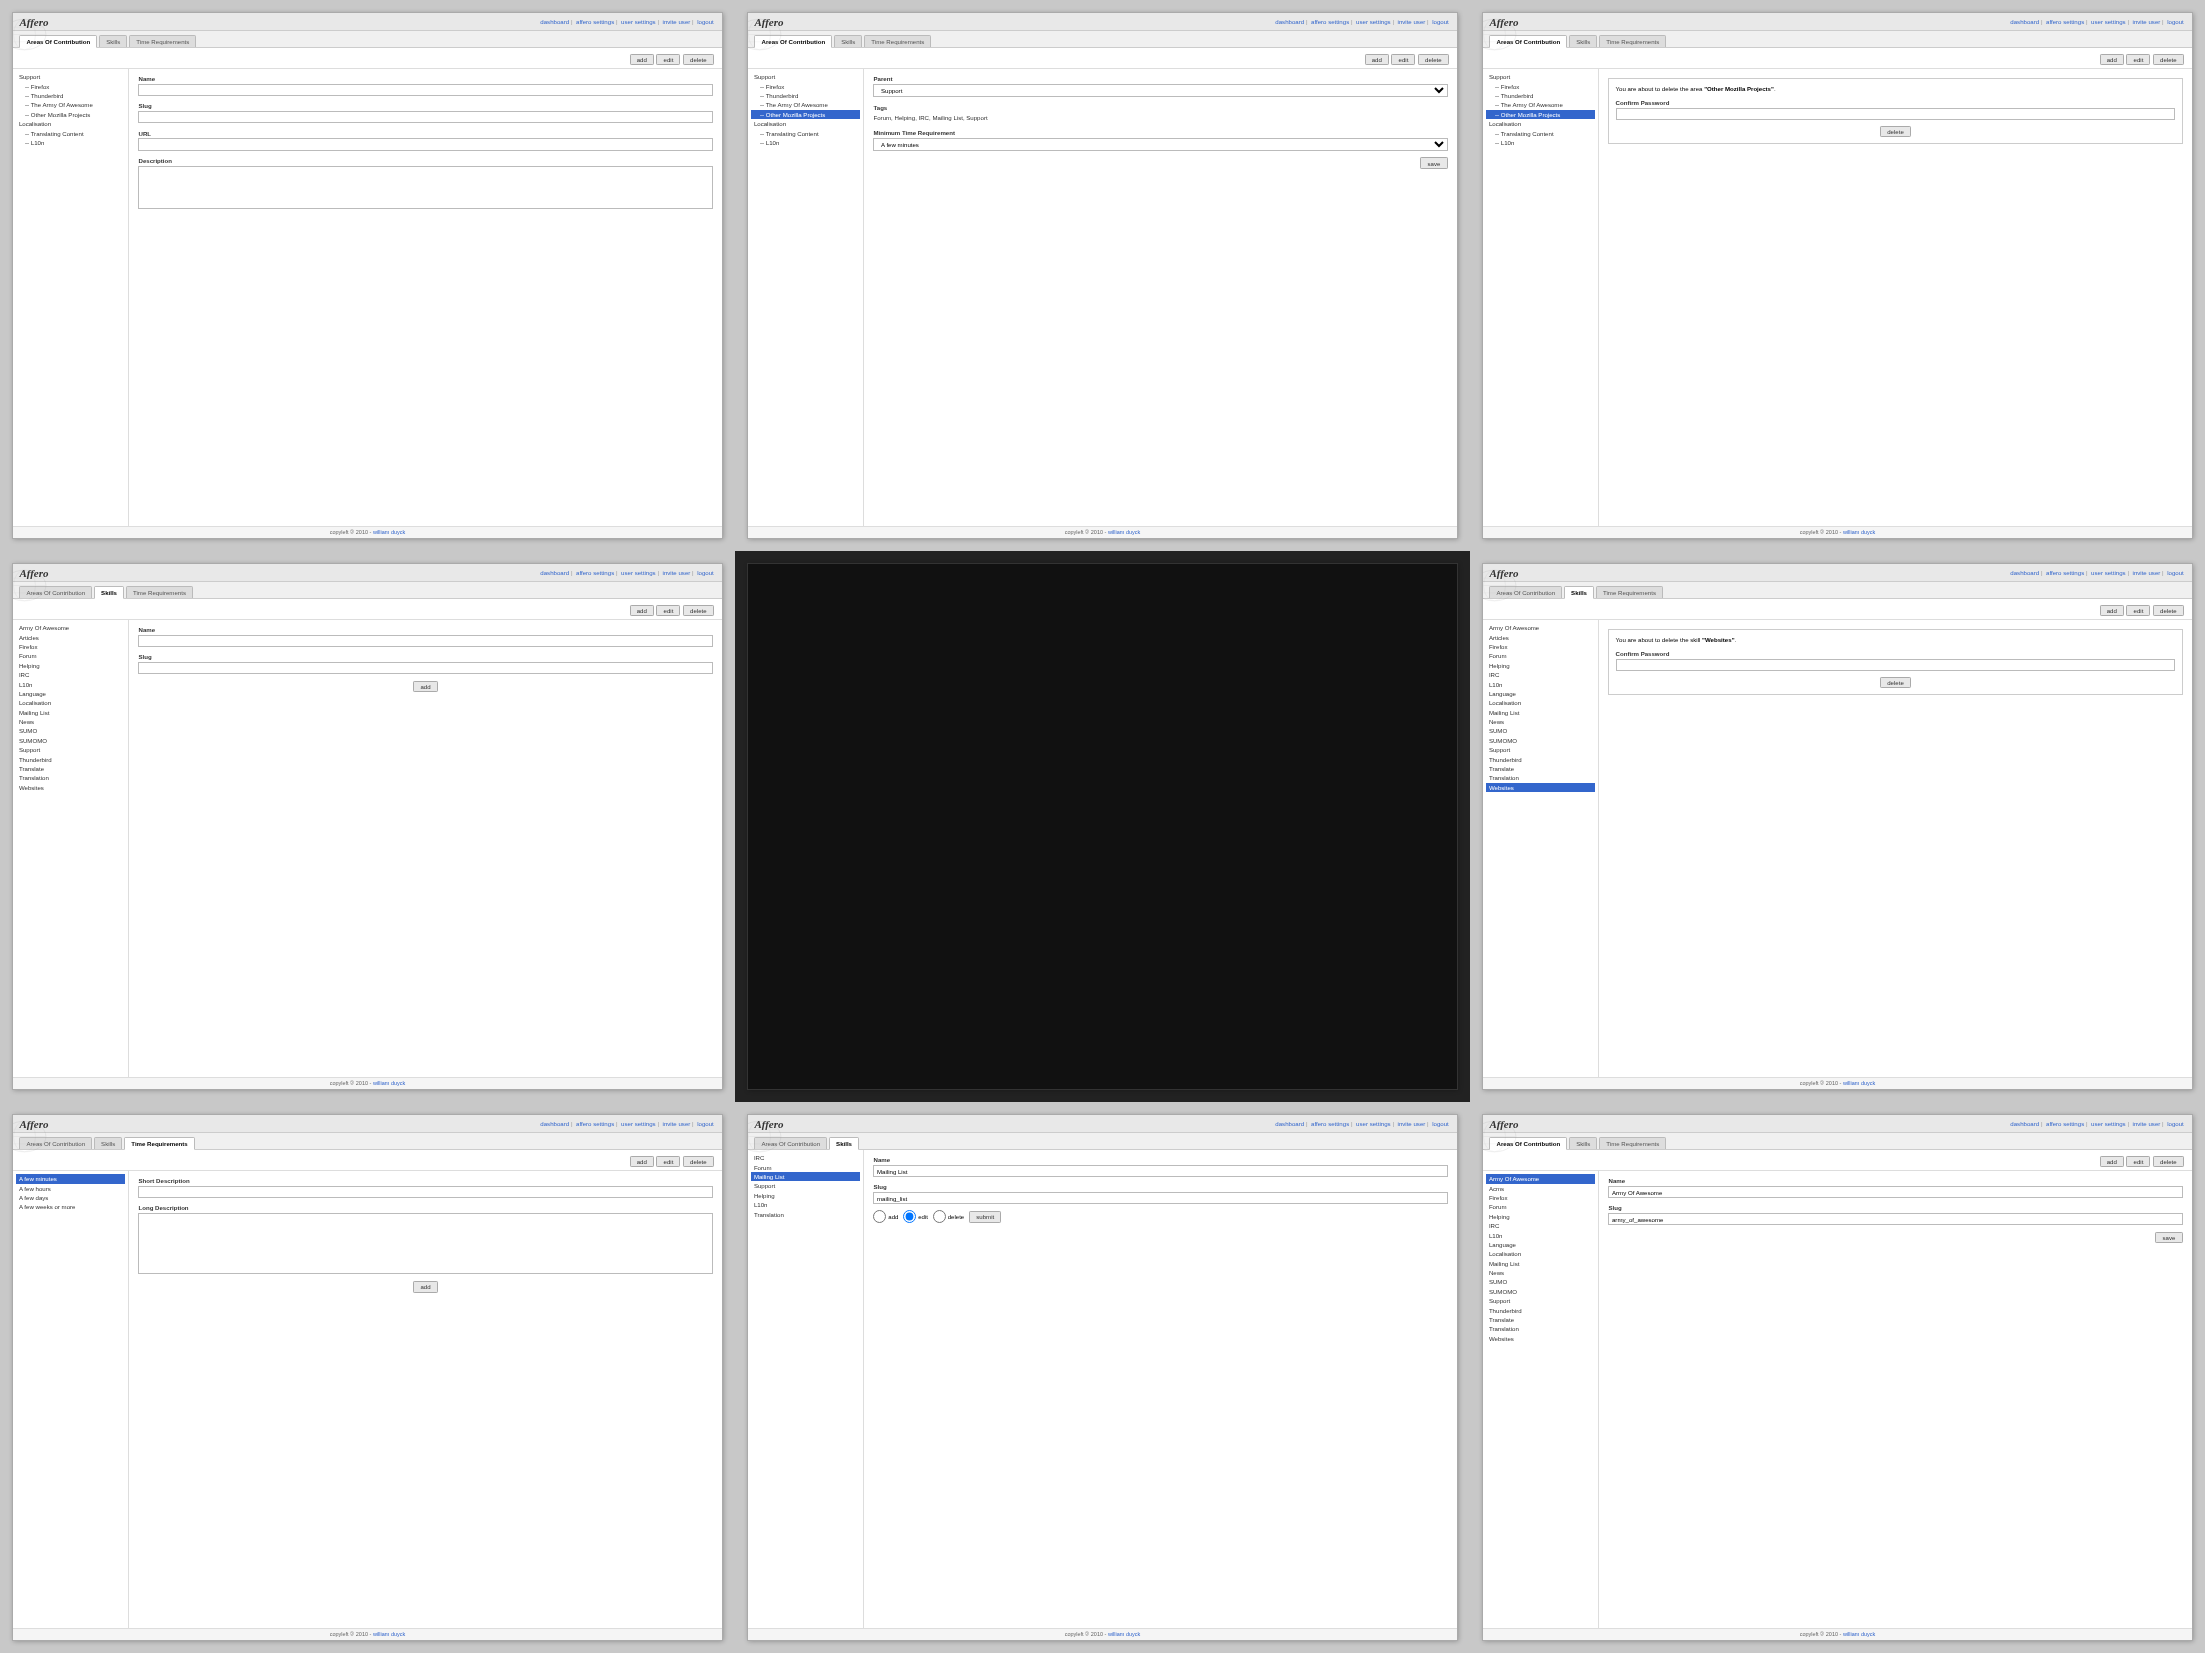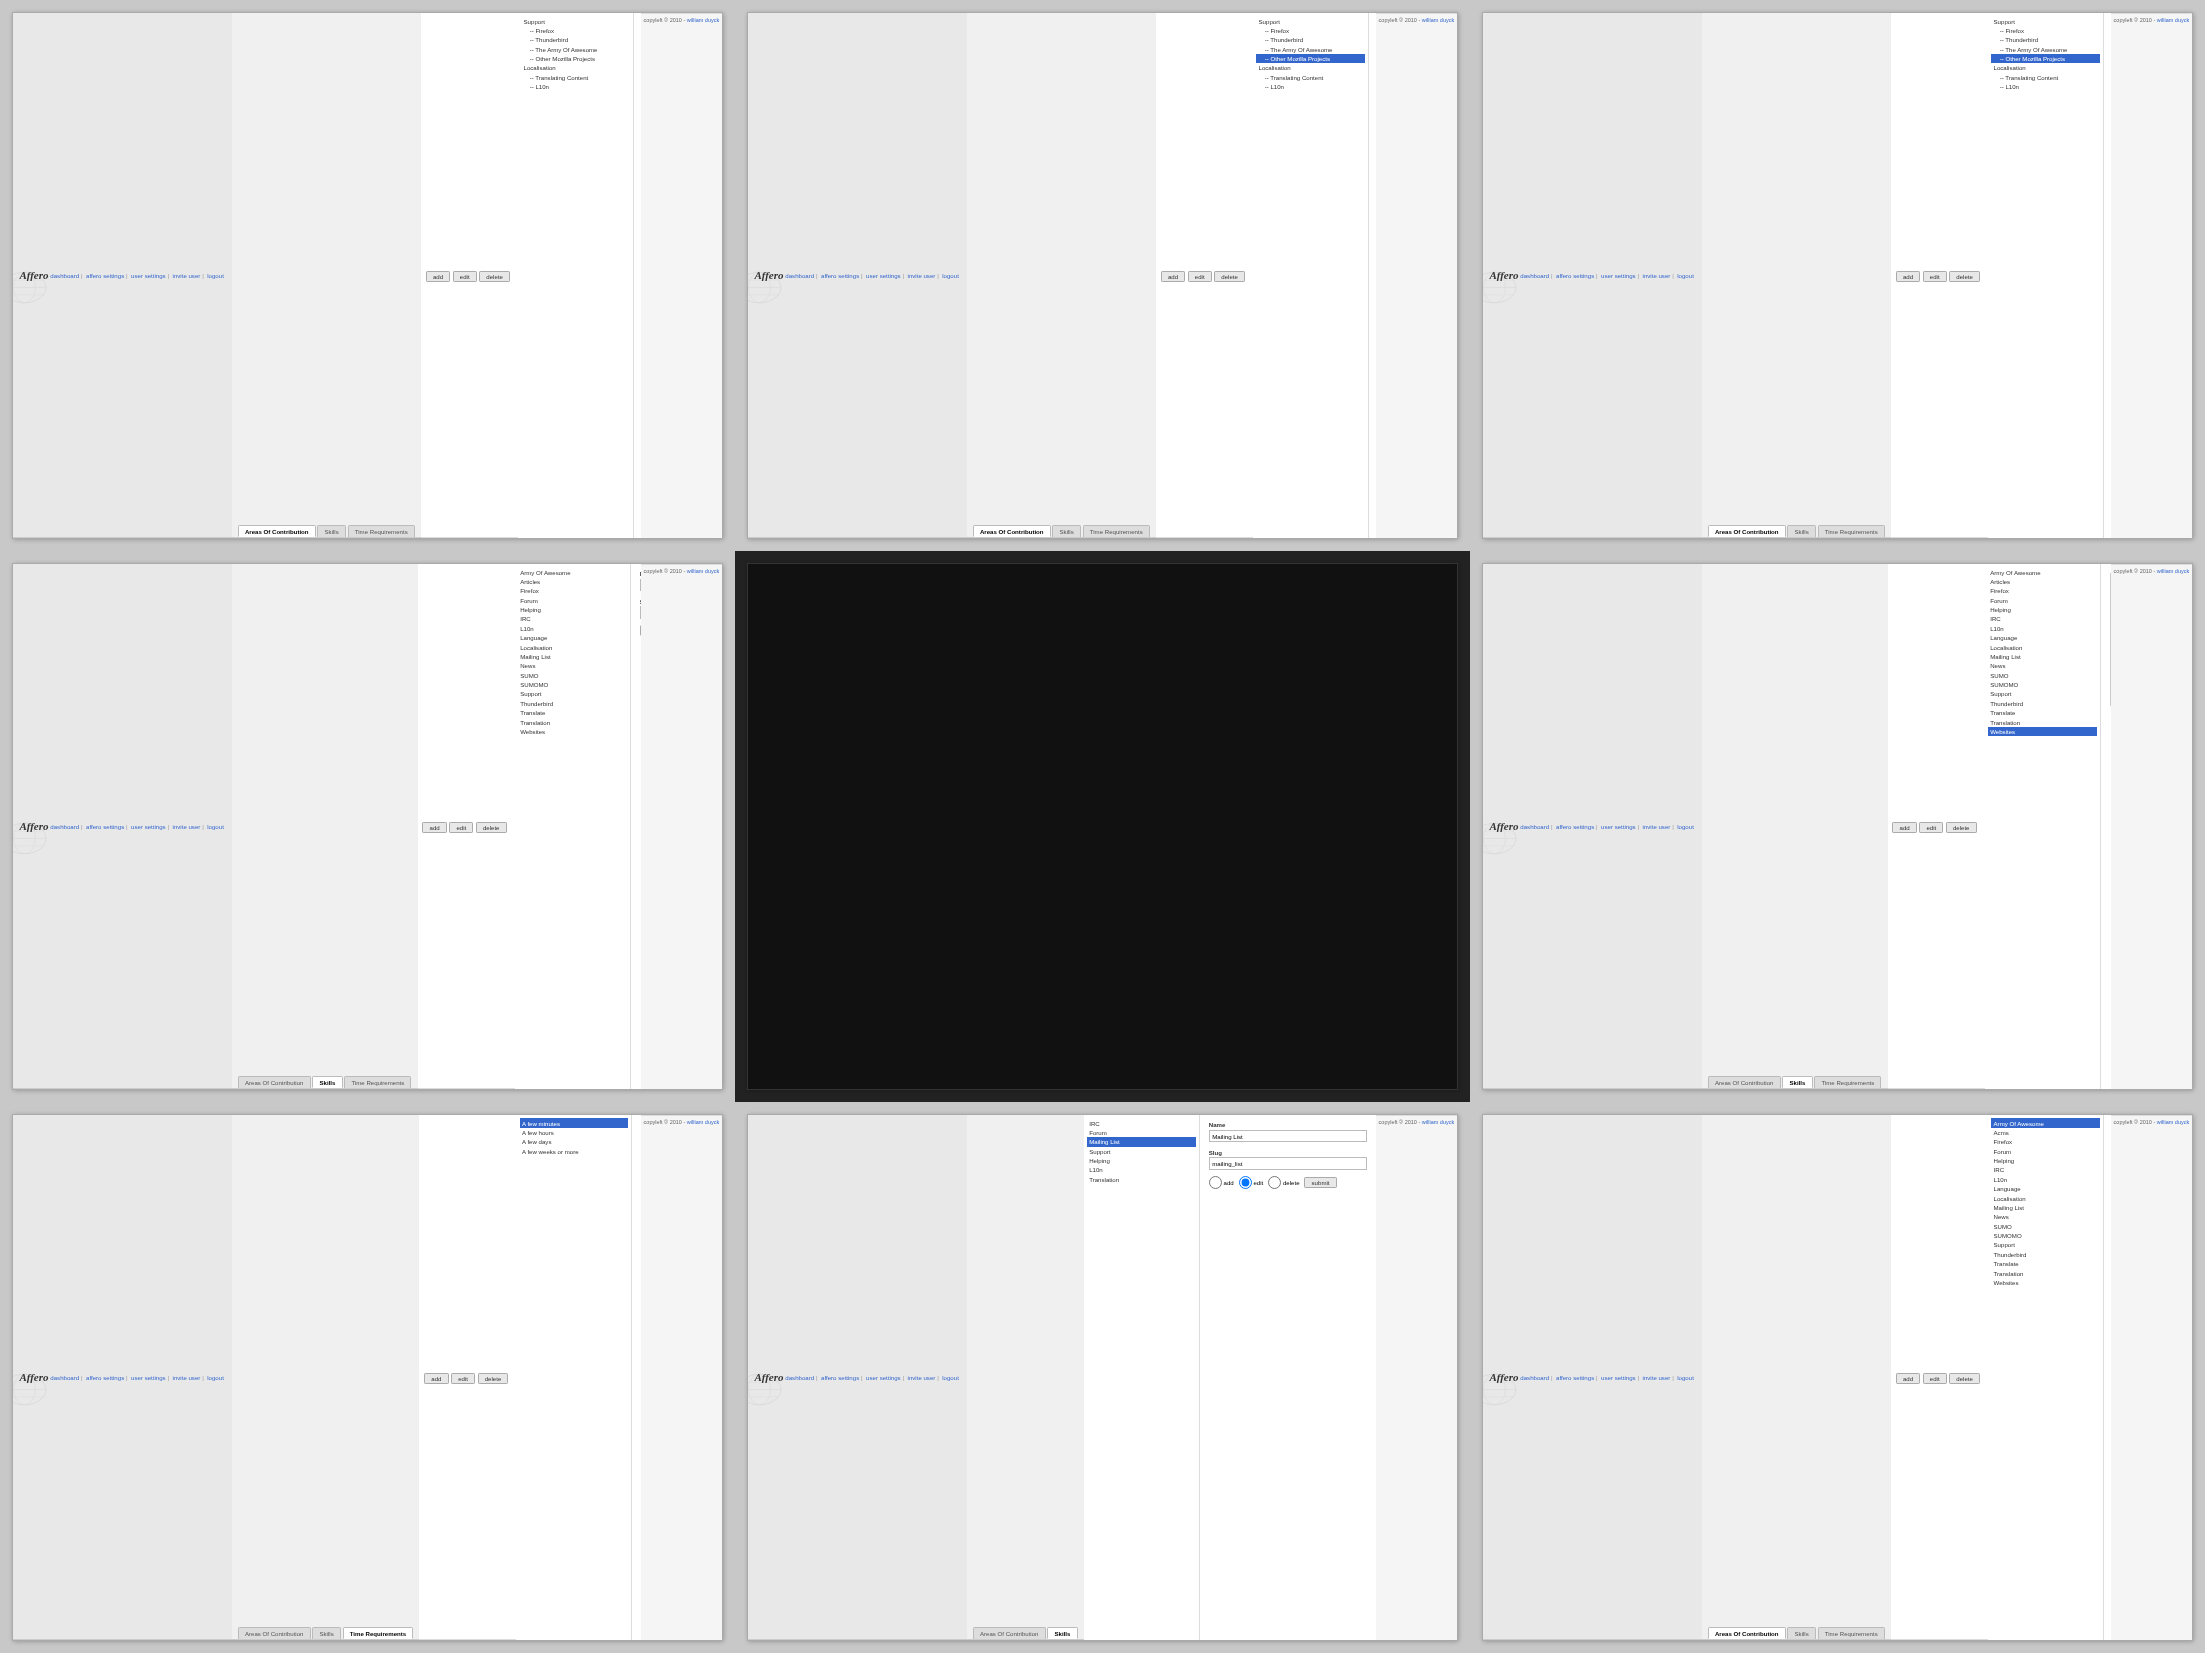--- a/index.html
+++ b/index.html
@@ -28,20 +28,21 @@
 
     .page-frame {
       background: #fff;
       border: 0.6px solid #aaa;
       box-shadow: 1.2px 1.2px 4.9px rgba(0,0,0,0.3);
       width: 100%;
       height: 100%;
       overflow: hidden;
       position: relative;
       display: flex;
+      flex-direction: column;
       justify-content: center;
     }
 
     
     .top-nav {
       background: #e8e8e8;
       border-bottom: 0.6px solid #ccc;
       padding: 2.5px 6.1px;
       display: flex;
       align-items: center;

